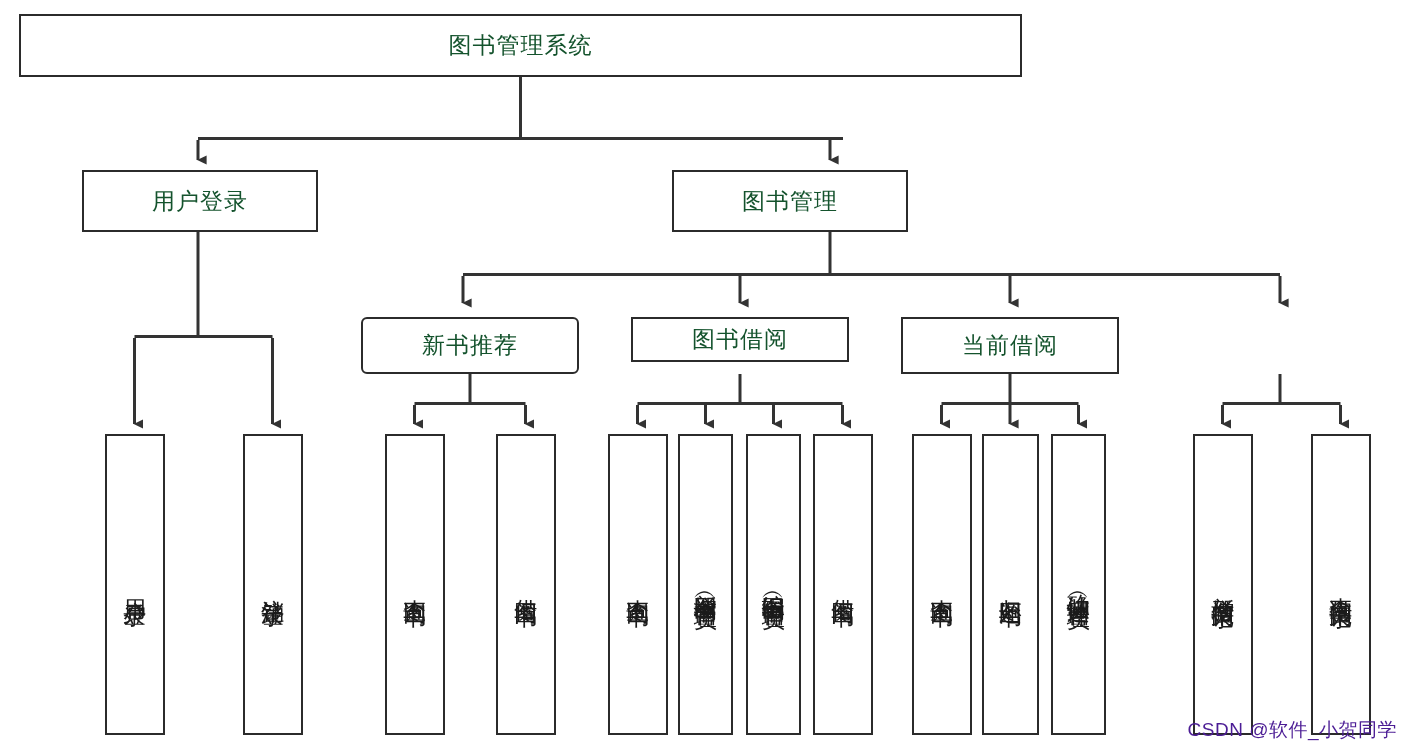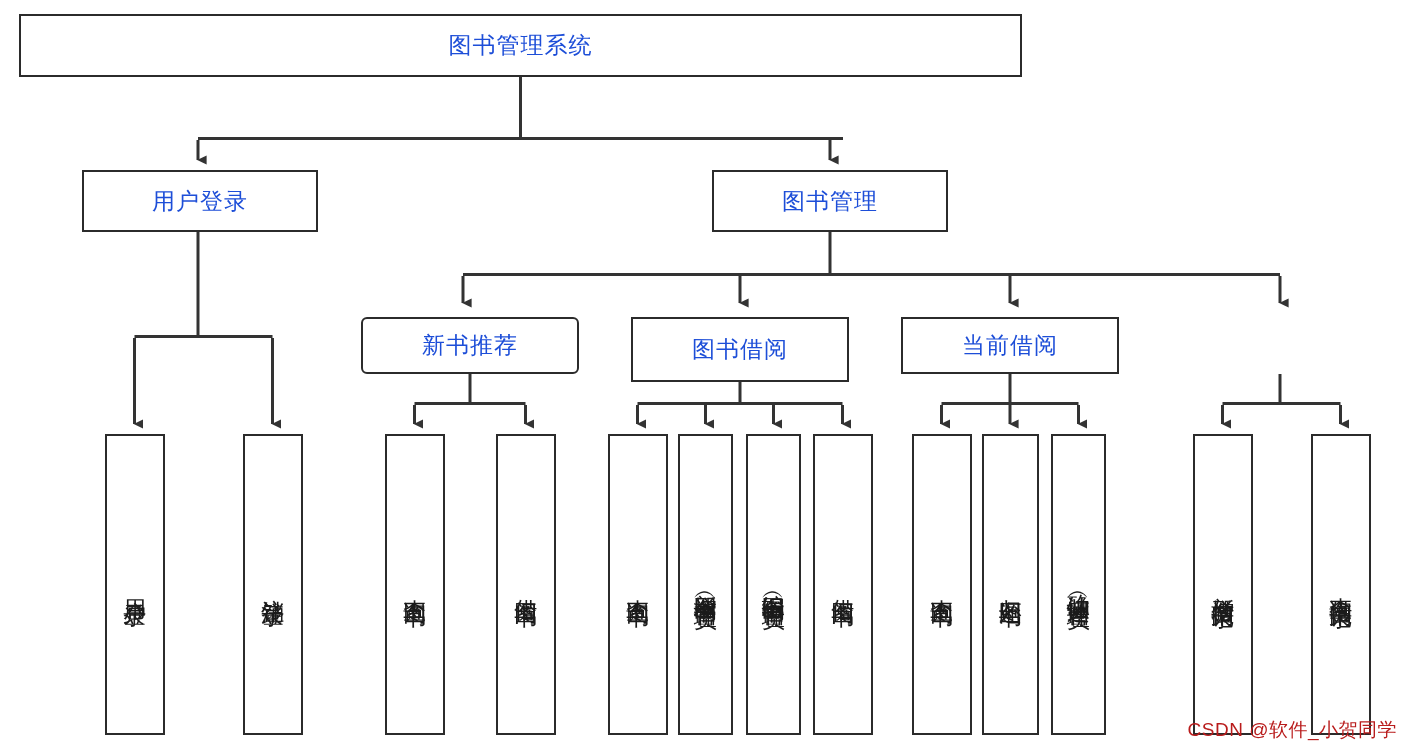--- a/index.html
+++ b/index.html
@@ -31,21 +31,21 @@
     position: absolute;
     box-sizing: border-box;
     background: #ffffff;
     border: 2px solid #2b2b2b;
     display: flex;
     align-items: center;
     justify-content: center;
     overflow: hidden;
   }
   .node-label {
-    color: #1d4ed8;
+    color: #14532d;
     font-size: 23px;
     line-height: 1.08;
     letter-spacing: 1px;
     white-space: nowrap;
     text-align: center;
   }
   .node-vert {
     writing-mode: vertical-rl;
     text-orientation: upright;
     font-size: 23px;
@@ -57,21 +57,21 @@
   }
   .node-box.leaf {
     align-items: center;
     justify-content: center;
   }
   .watermark {
     position: absolute;
     right: 8px;
     bottom: 4px;
     font-size: 19px;
-    color: #b91c1c;
+    color: #4c1d95;
     letter-spacing: 0.5px;
     white-space: nowrap;
     font-family: "Liberation Sans", "DejaVu Sans", sans-serif;
     z-index: 5;
   }
 </style>
 </head>
 <body>
 
 <div id="diagram-root">
@@ -127,29 +127,29 @@
   </svg>
 
   <div class="node-box" style="left:19px; top:14px; width:1003px; height:63px;">
     <span class="node-label">图书管理系统</span>
   </div>
 
   <div class="node-box" style="left:82px; top:170px; width:236px; height:62px;">
     <span class="node-label">用户登录</span>
   </div>
 
-  <div class="node-box" style="left:712px; top:170px; width:236px; height:62px;">
+  <div class="node-box" style="left:672px; top:170px; width:236px; height:62px;">
     <span class="node-label">图书管理</span>
   </div>
 
   <div class="node-box" style="left:361px; top:317px; width:218px; height:57px;border-radius:6px;">
     <span class="node-label">新书推荐</span>
   </div>
 
-  <div class="node-box" style="left:631px; top:317px; width:218px; height:65px;">
+  <div class="node-box" style="left:631px; top:317px; width:218px; height:45px;">
     <span class="node-label">图书借阅</span>
   </div>
 
   <div class="node-box" style="left:901px; top:317px; width:218px; height:57px;">
     <span class="node-label">当前借阅</span>
   </div>
 
 
   <div class="node-box leaf" style="left:105px; top:434px; width:60px; height:301px;">
     <span class="node-vert">用户登录</span>

